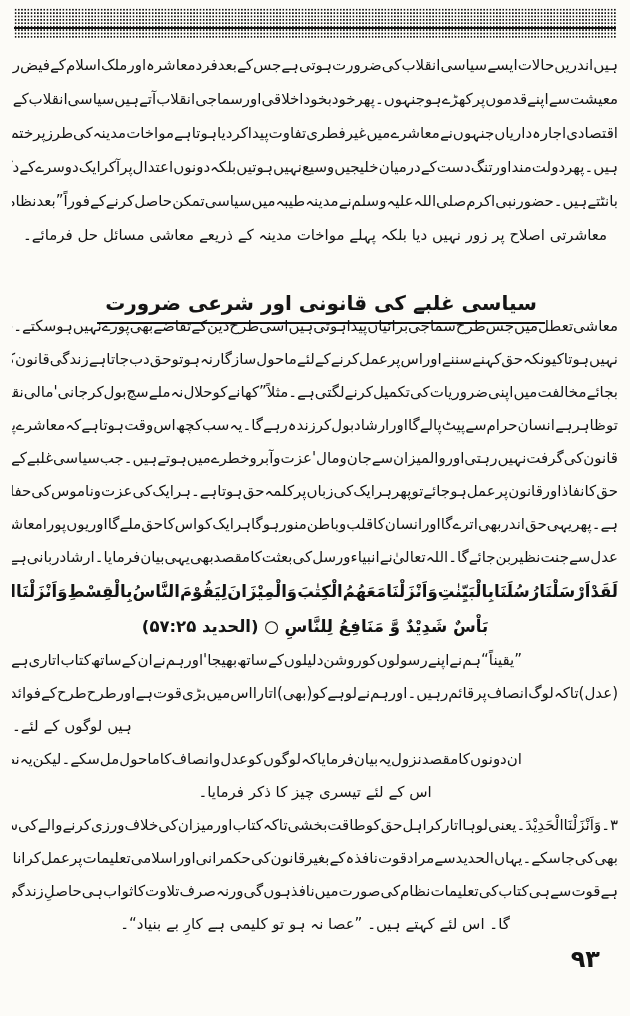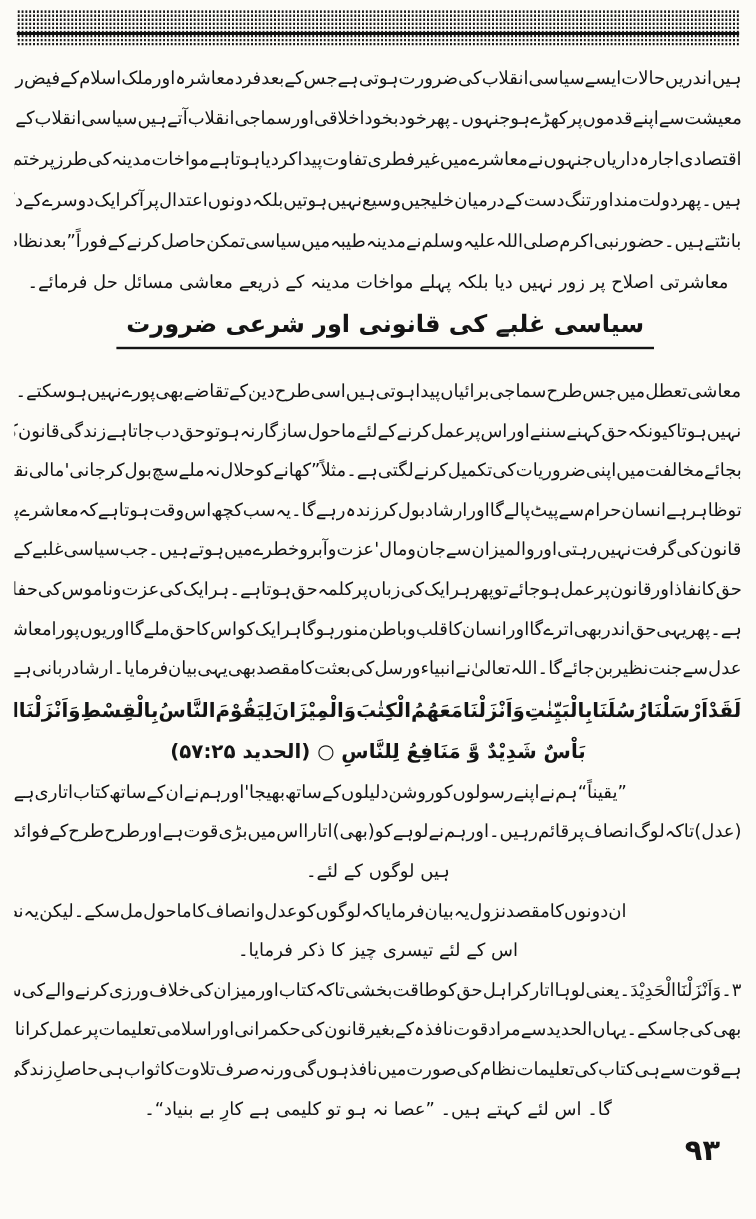--- a/index.html
+++ b/index.html
@@ -21,28 +21,29 @@
   .ln{
     position:relative;display:block;height:34px;line-height:34px;
     font-size:15px;white-space:nowrap;overflow:hidden;
     text-align:right;
   }
   .p1 .ln{height:34px;line-height:34px;}
   .p2 .ln, .tr .ln, .b2 .ln{height:33px;line-height:33px;}
   .ln.jflex{display:flex;justify-content:space-between;align-items:baseline;}
   .ln.jflex span{flex:0 0 auto;}
   .ln.center{text-align:center;}
-  .ln.right{text-align:center;}
+  .ln.right{text-align:left;}
   .ln.indent{padding-right:96px;}
   .ln.verse{font-weight:bold;font-size:16.5px;height:35px;line-height:35px;letter-spacing:.3px;}
   .heading-wrap{text-align:center;margin:6px 0 8px 0;height:44px;}
   .heading{
     display:inline-block;font-size:20px;font-weight:bold;
     padding:0 8px 7px 8px;border-bottom:2.5px solid #141414;
     transform:translateX(6px);
+    margin-top:33px;
   }
   .footer{
     display:flex;justify-content:space-between;align-items:flex-end;
     padding:2px 18px 0 48px;height:30px;
   }
   .pageno{font-size:24px;font-weight:bold;}
 </style>
 </head>
 <body>
 

